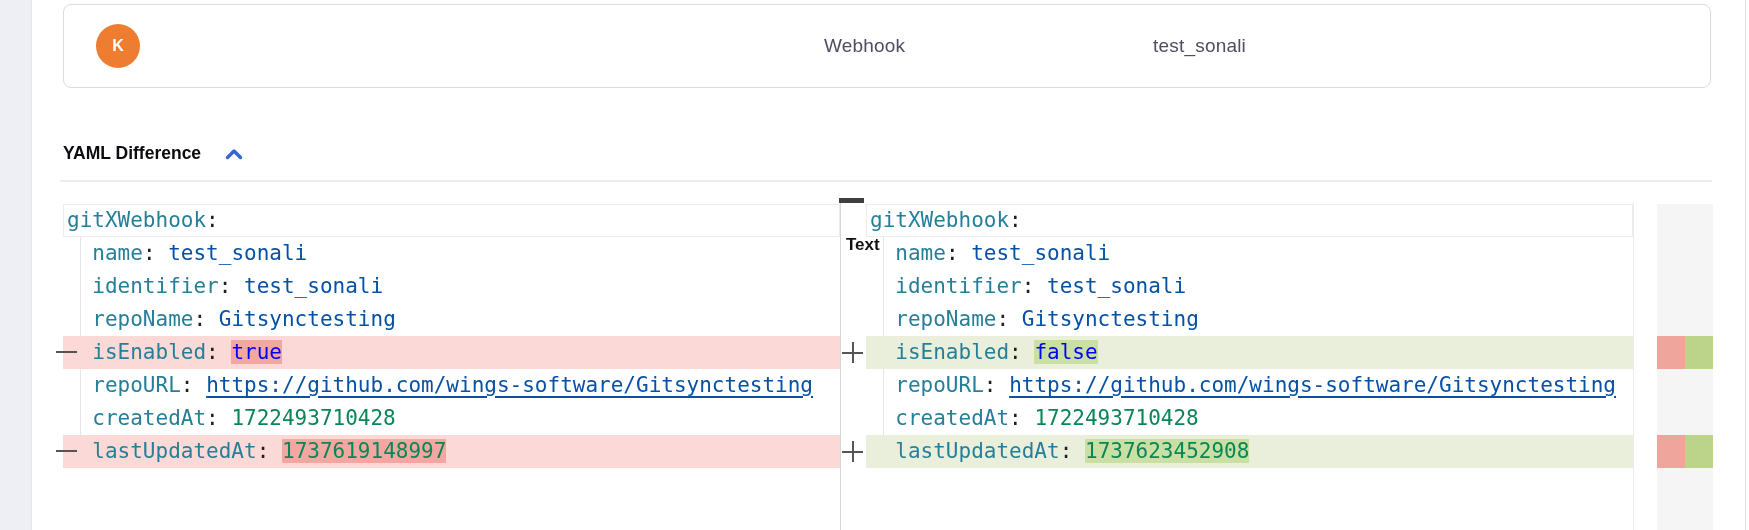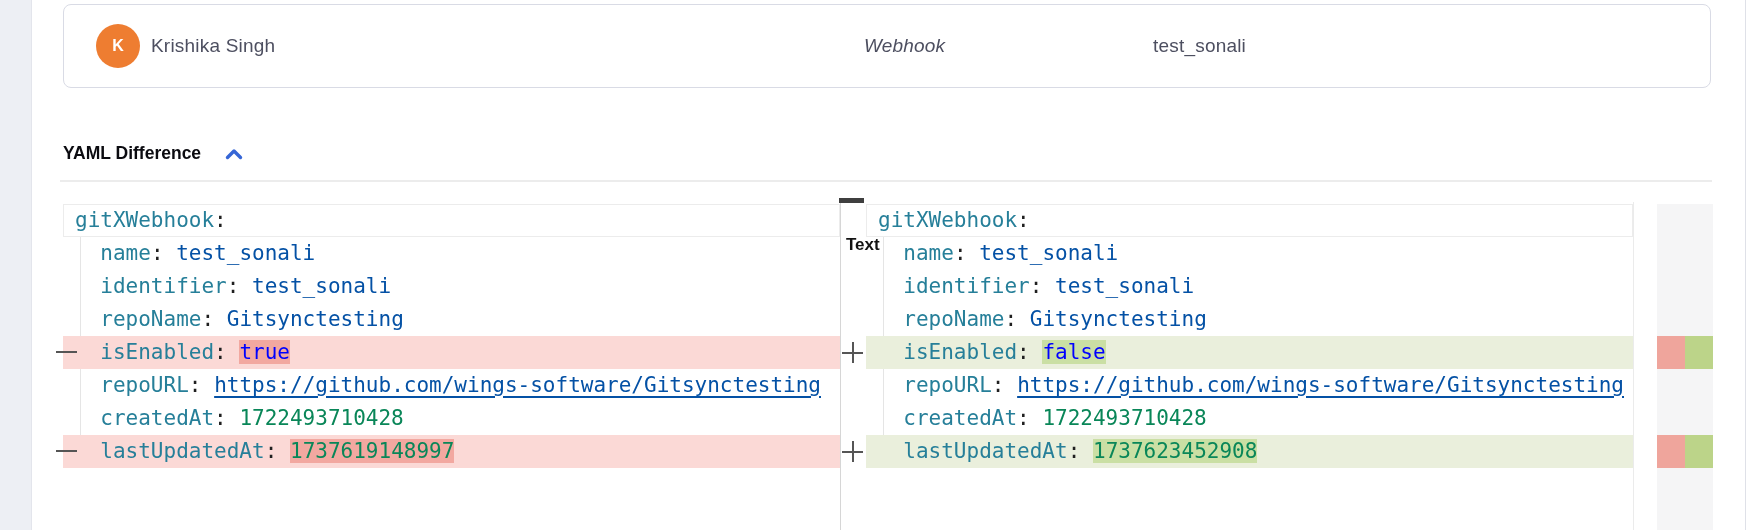--- a/index.html
+++ b/index.html
@@ -15,36 +15,36 @@
   
   .audit-card { position:absolute; left:63px; top:4px; width:1646px; height:82px;
     background:#fff; border:1.5px solid var(--card-border); border-radius:8px; cursor:pointer; }
   .avatar { position:absolute; left:32px; top:19px; width:44px; height:44px; border-radius:50%;
     background:var(--avatar-bg); color:#fff; font-weight:700; font-size:16px;
     display:flex; align-items:center; justify-content:center; }
   .cell { position:absolute; top:0; height:82px; display:flex; align-items:center;
     color:var(--header-text); font-size:19px; letter-spacing:.2px; }
   .cell.user { left:87px; }
   .cell.action { left:381px; }
-  .cell.rtype { left:800px;font-style:italic; }
+  .cell.rtype { left:760px; }
   .cell.rname { left:1089px; }
 
   
   .section-header { position:absolute; left:63px; top:143px; display:flex; align-items:center; gap:24px; cursor:pointer; }
   .section-title { font-size:17.5px; font-weight:700; color:var(--section-title); }
   .chev { display:block; }
 
   
   .diff { position:absolute; left:60px; top:180px; width:1652px; height:350px;
     border-top:2px solid #ececec; background:#fff; }
   .editor { position:absolute; top:22px; font-family:"DejaVu Sans Mono", monospace;
     font-size:21px; line-height:33px; white-space:pre; color:#1e1e1e; cursor:text; }
   #left-editor  { left:3px;   width:777px; }
   #right-editor { left:806px; width:767px; }
-  .code-line { height:33px; padding-left:12px; }
+  .code-line { height:33px; padding-left:4px; }
   .code-line.removed { background:var(--removed-line-bg); }
   .code-line.added   { background:var(--added-line-bg); }
   .tok-key { color:var(--key); }
   .tok-punct { color:var(--punct); }
   .tok-string { color:var(--string-value); }
   .tok-keyword { color:var(--keyword-value); }
   .tok-number { color:var(--number-value); }
   .tok-link { color:var(--string-value); text-decoration:underline;
     text-decoration-thickness:2px; text-underline-offset:4px; }
   .hl-removed { background:var(--removed-char-bg);text-align:center; }
@@ -77,21 +77,20 @@
 </head>
 <body>
 
 <div class="left-strip"></div>
 <div class="page-right-border"></div>
 
 <div class="audit-card">
   <div class="avatar">
     <span>K</span>
   </div>
-  <div class="cell user">Krishika Singh</div>
   <div class="cell rtype">Webhook</div>
   <div class="cell rname">test_sonali</div>
 </div>
 
 <div class="section-header">
   <span class="section-title">YAML Difference</span>
   <svg class="chev" width="18" height="12" viewBox="0 0 18 12">
     <path d="M2.5 9.5 L9 3 L15.5 9.5" fill="none" stroke="var(--chevron)" stroke-width="3.4" stroke-linecap="round" stroke-linejoin="round"></path>
   </svg>
 </div>

